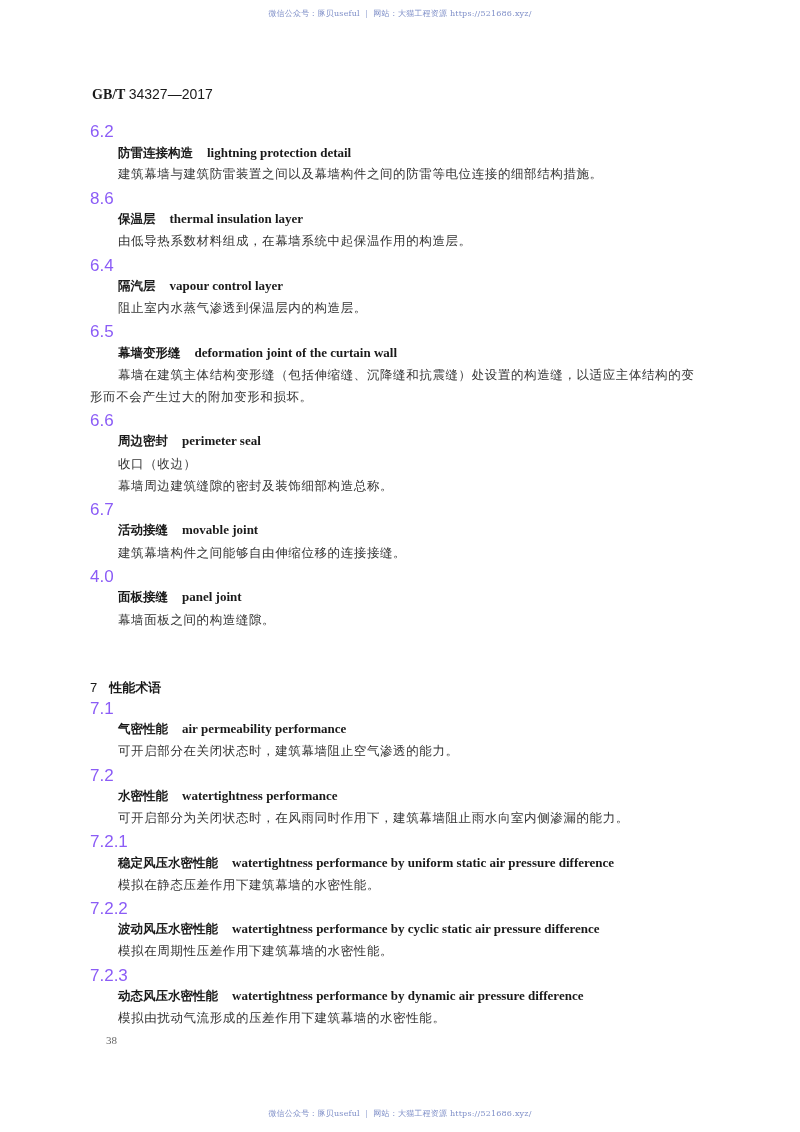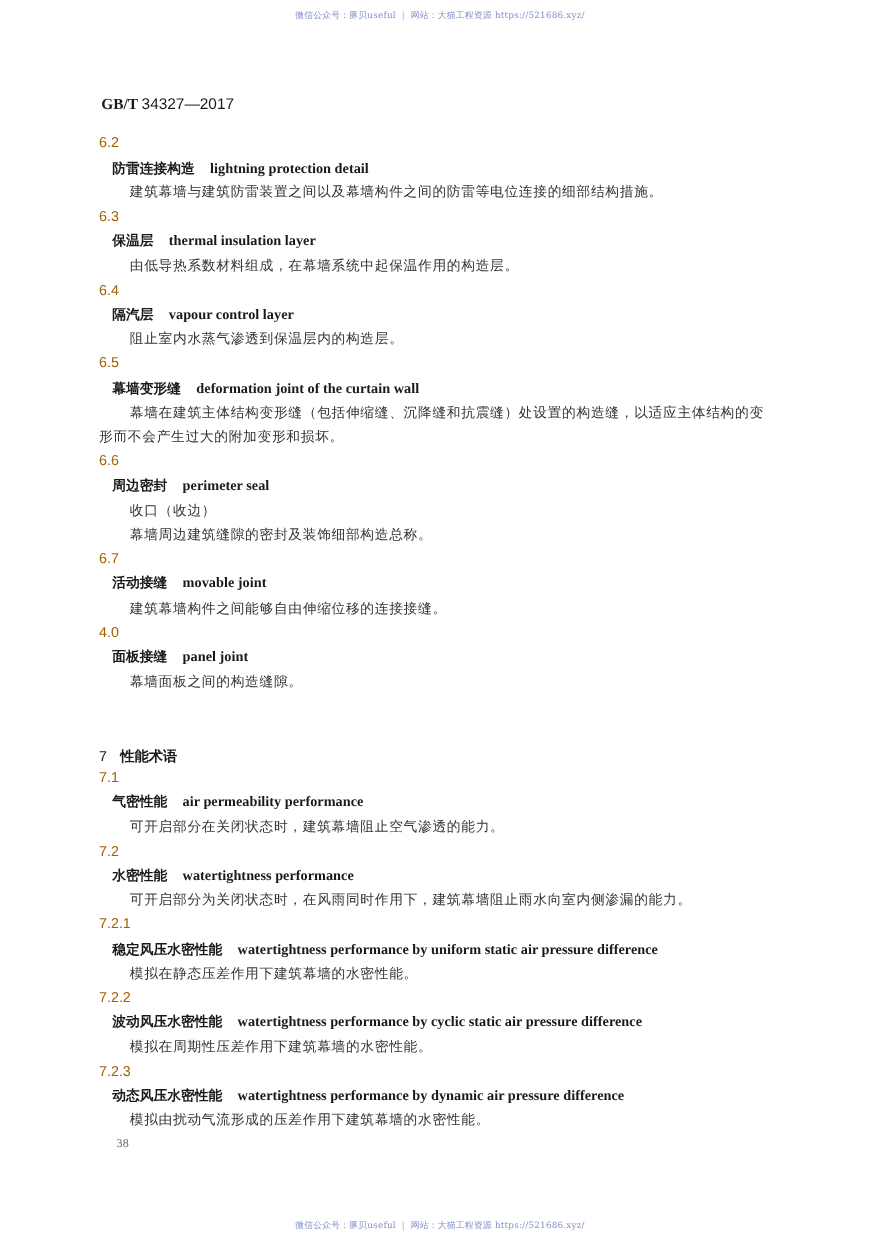--- a/index.html
+++ b/index.html
@@ -15,24 +15,24 @@
     .wm-top { top: 8px; }
     .wm-bottom { top: 1108px; }
     .std-id {
       position: absolute; left: 92px; top: 86px; font-size: 14px; font-weight: bold;
       font-family: "Liberation Serif", serif; color: #1a1a1a; text-align: center;
     }
     .std-id .num { font-family: "Liberation Sans", sans-serif; font-weight: normal; }
     .content { position: absolute; left: 0; top: 0; width: 800px; }
     .num-line {
       position: absolute; left: 90px; font-family: "Liberation Sans", sans-serif;
-      font-size: 13px; color: #a16207;
+      font-size: 17px; color: #8b5cf6;
     }
     .term-line {
-      position: absolute; left: 102px; font-size: 13px; color: #1a1a1a;
+      position: absolute; left: 118px; font-size: 13px; color: #1a1a1a;
       white-space: nowrap;
       text-align: center;
     }
     .term-zh { font-family: "DejaVu Sans", sans-serif; font-weight: bold; font-size: 12.5px; }
     .term-en { font-family: "Liberation Serif", serif; font-weight: bold; margin-left: 14px; }
     .def-line {
       position: absolute; left: 118px; font-size: 12.5px; color: #333;
       font-family: Liberation Mono, monospace; white-space: nowrap; letter-spacing: 0.6px;
     }
     .def-cont { left: 90px; }
@@ -58,21 +58,21 @@
 </div>
 
 <div class="content">
 
   <div class="num-line" style="top:122px">6.2</div>
   <div class="term-line" style="top:145px">
     <span class="term-zh">防雷连接构造</span><span class="term-en">lightning protection detail</span>
   </div>
   <div class="def-line" style="top:166px">建筑幕墙与建筑防雷装置之间以及幕墙构件之间的防雷等电位连接的细部结构措施。</div>
 
-  <div class="num-line" style="top:189px">6.3</div>
+  <div class="num-line" style="top:189px">8.6</div>
   <div class="term-line" style="top:211px">
     <span class="term-zh">保温层</span><span class="term-en">thermal insulation layer</span>
   </div>
   <div class="def-line" style="top:233px">由低导热系数材料组成，在幕墙系统中起保温作用的构造层。</div>
 
   <div class="num-line" style="top:256px">6.4</div>
   <div class="term-line" style="top:278px">
     <span class="term-zh">隔汽层</span><span class="term-en">vapour control layer</span>
   </div>
   <div class="def-line" style="top:300px">阻止室内水蒸气渗透到保温层内的构造层。</div>

